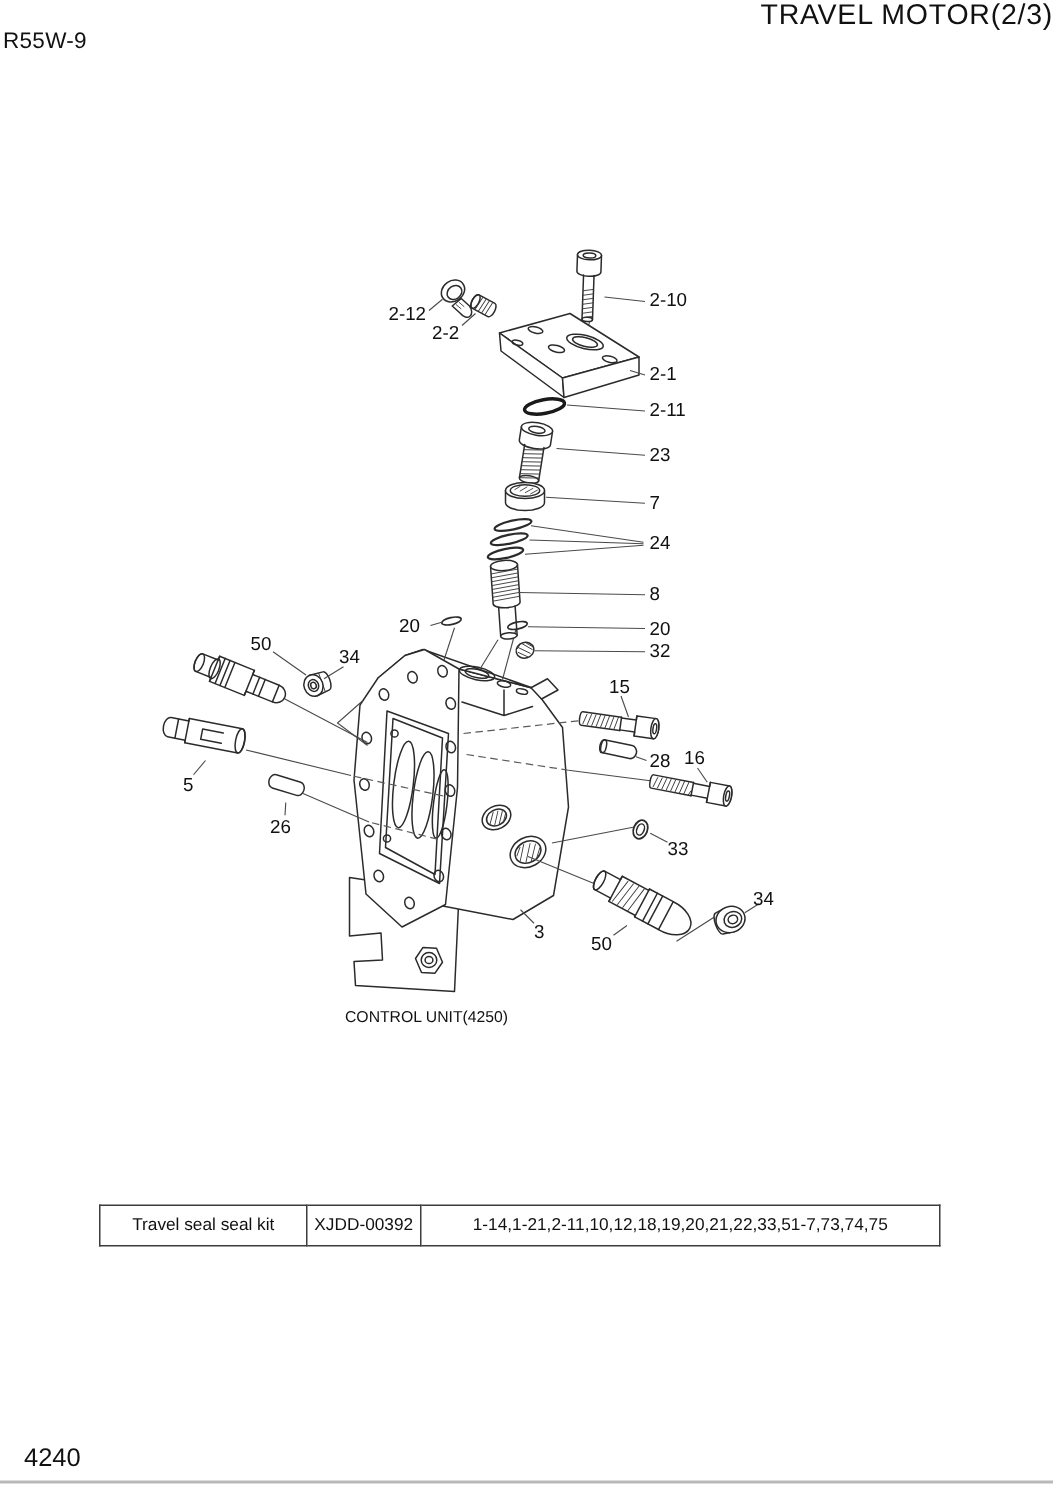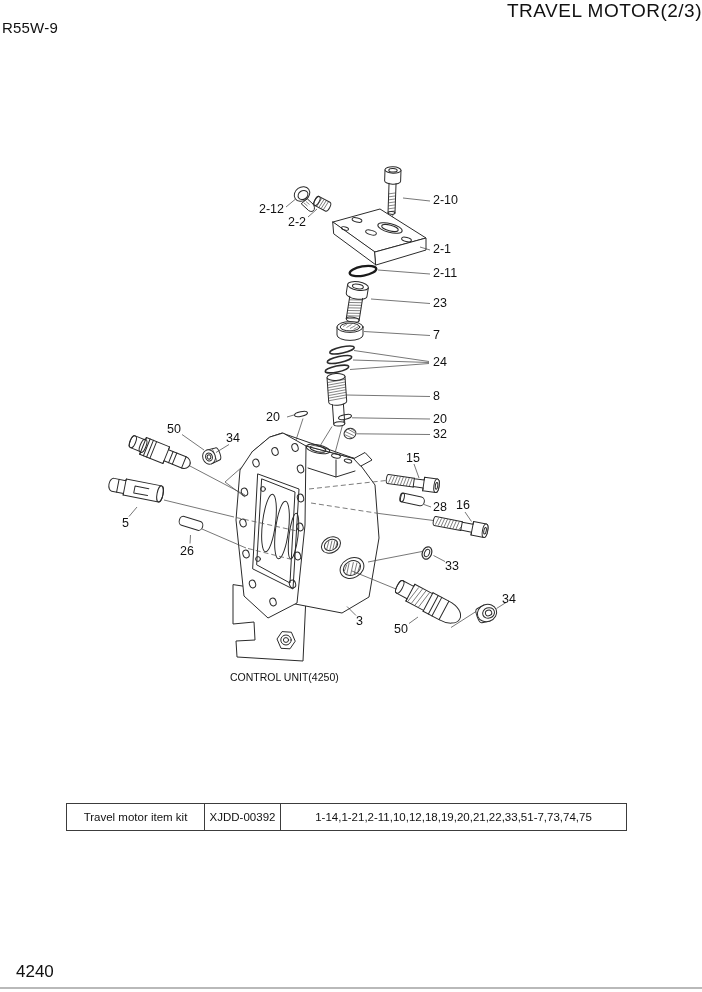--- a/index.html
+++ b/index.html
@@ -317,21 +317,21 @@
     <text class="callout" x="394" y="633">50</text>
     <text class="callout" x="502" y="603">34</text>
   </g>
 
   <text class="caption" x="230" y="681">CONTROL UNIT(4250)</text>
 </svg>
 
 <table class="parts-table">
   <tbody>
   <tr>
-    <td class="c1">Travel motor item kit</td>
+    <td class="c1">Travel seal seal kit</td>
     <td class="c2">XJDD-00392</td>
     <td class="c3">1-14,1-21,2-11,10,12,18,19,20,21,22,33,51-7,73,74,75</td>
   </tr>
 </tbody>
   </table>
 
 <div class="pageno">4240</div>
 <div class="footline"></div>
 
 </body></html>

